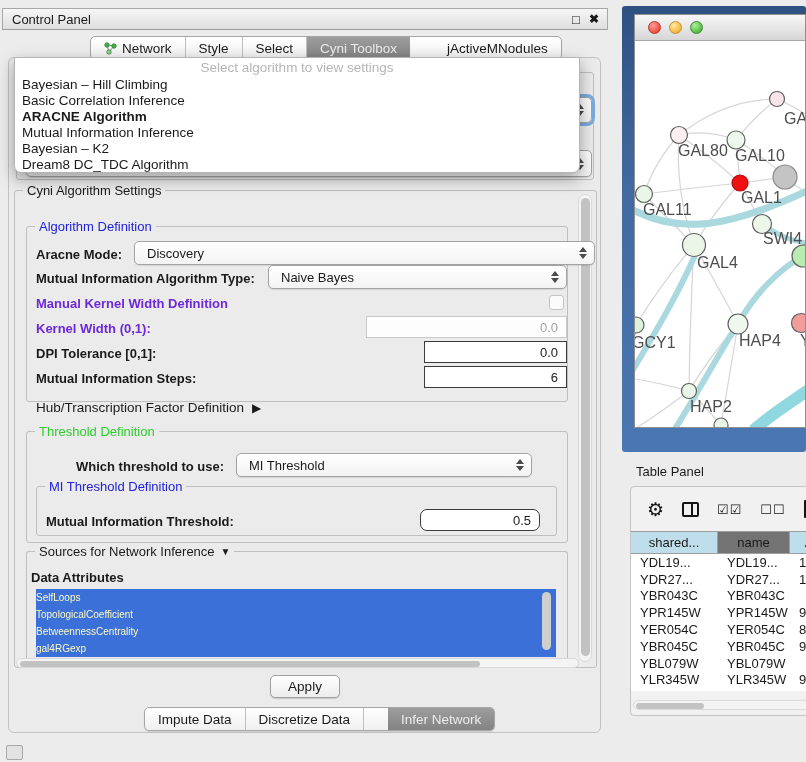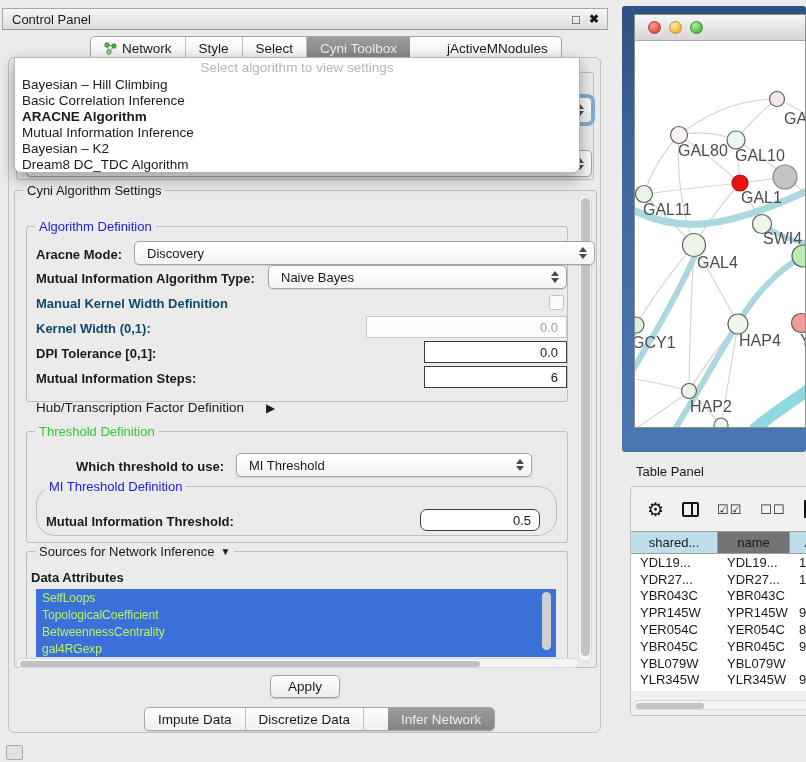--- a/index.html
+++ b/index.html
@@ -32,29 +32,29 @@
   
   .field{background:#fff;border:1px solid #3c3c3c;box-sizing:border-box;display:flex;align-items:center;
          justify-content:flex-end;padding:0 8px;font-size:13px;}
   .field.disabled{border:1px solid #c9c9c9;color:#a2a2a2;background:#fdfdfd;}
   
   .group{border:1px solid #bfbfbf;border-radius:3px;box-sizing:border-box;}
   .gtitle{position:absolute;top:-8px;left:8px;background:#ebebeb;padding:0 4px;font-size:13px;white-space:nowrap;}
   .gtitle.blue{color:#2020dd;}
   .gtitle.green{color:#2fcc2f;}
   .lbl{font-weight:bold;font-size:13px;white-space:nowrap;}
-  .lbl.gray{color:#0c4a6e;}
+  .lbl.gray{color:#6d28d9;}
   
   .popup{background:#fff;border:1px solid #b5b5b5;border-radius:0 0 7px 7px;
          box-shadow:0 6px 16px rgba(0,0,0,.35);box-sizing:border-box;z-index:50;}
   .popup .ph{color:#b5b5b5;text-align:center;font-size:13.5px;height:19px;line-height:19px;}
   .popup .it{font-size:13.5px;height:16px;line-height:16px;padding-left:7px;white-space:nowrap;}
   .popup .it.bold{font-weight:bold;}
   
-  .attr-item{height:17px;background:#3a70d8;color:#bef264;font-size:12px;display:flex;align-items:center;padding-left:6px;}
+  .attr-item{height:17px;background:#3a70d8;color:#fef9c3;font-size:10px;display:flex;align-items:center;}
   
   .sb-track{background:#f4f4f4;border:1px solid #d9d9d9;border-radius:7px;box-sizing:border-box;}
   .sb-thumb{background:#c2c2c2;border-radius:6px;}
   
   .pushbtn{background:linear-gradient(#ffffff,#ececec);border:1px solid #a0a0a0;border-radius:5px;
            display:flex;align-items:center;justify-content:center;font-size:13.5px;box-shadow:0 1px 1px rgba(0,0,0,.15);}
   .checkbox{background:#fbfbfb;border:1px solid #c4c4c4;border-radius:3px;box-sizing:border-box;}
   
   .netframe{background:linear-gradient(180deg,#2e5181 0%,#42699f 40%,#4a77b2 100%);border-radius:3px;}
   .netwin{background:#fff;border:1px solid #8f8f8f;box-sizing:border-box;}
@@ -182,37 +182,37 @@
   </div>
   <div class="abs lbl" style="left:36px;top:346px;">DPI Tolerance [0,1]:</div>
   <div class="abs field" style="left:424px;top:341px;width:143px;height:22px;">
     <span>0.0</span>
   </div>
   <div class="abs lbl" style="left:36px;top:371px;">Mutual Information Steps:</div>
   <div class="abs field" style="left:424px;top:366px;width:143px;height:22px;">
     <span>6</span>
   </div>
 
-  <div class="abs" style="left:36px;top:400px;font-size:13.5px;display:flex;align-items:center;gap:22px;">
+  <div class="abs" style="left:36px;top:400px;font-size:13.5px;display:flex;align-items:center;gap:8px;">
     <span>Hub/Transcription Factor Definition</span>
     <span style="font-size:12px;">▶</span>
   </div>
 
   <div class="abs group" style="left:26px;top:431px;width:542px;height:112px;">
     <span class="gtitle green">Threshold Definition</span>
   </div>
   <div class="abs lbl" style="left:76px;top:459px;">Which threshold to use:</div>
   <div class="abs combo" style="left:236px;top:453px;width:296px;height:24px;">
     <span class="cv">MI Threshold</span>
     <span class="arr">
         <i class="up"></i>
         <i class="dn"></i>
       </span>
   </div>
-  <div class="abs group" style="left:36px;top:486px;width:521px;height:50px;border-radius:19px;">
+  <div class="abs group" style="left:36px;top:486px;width:521px;height:50px;">
     <span class="gtitle blue">MI Threshold Definition</span>
   </div>
   <div class="abs lbl" style="left:46px;top:514px;">Mutual Information Threshold:</div>
   <div class="abs field" style="left:420px;top:509px;width:120px;height:22px;border-radius:7px;">
     <span>0.5</span>
   </div>
 
   <div class="abs group" style="left:26px;top:551px;width:542px;height:117px;border-bottom:none;border-radius:3px 3px 0 0;">
     <span class="gtitle" style="display:flex;align-items:center;gap:6px;">
       <span>Sources for Network Inference</span>

